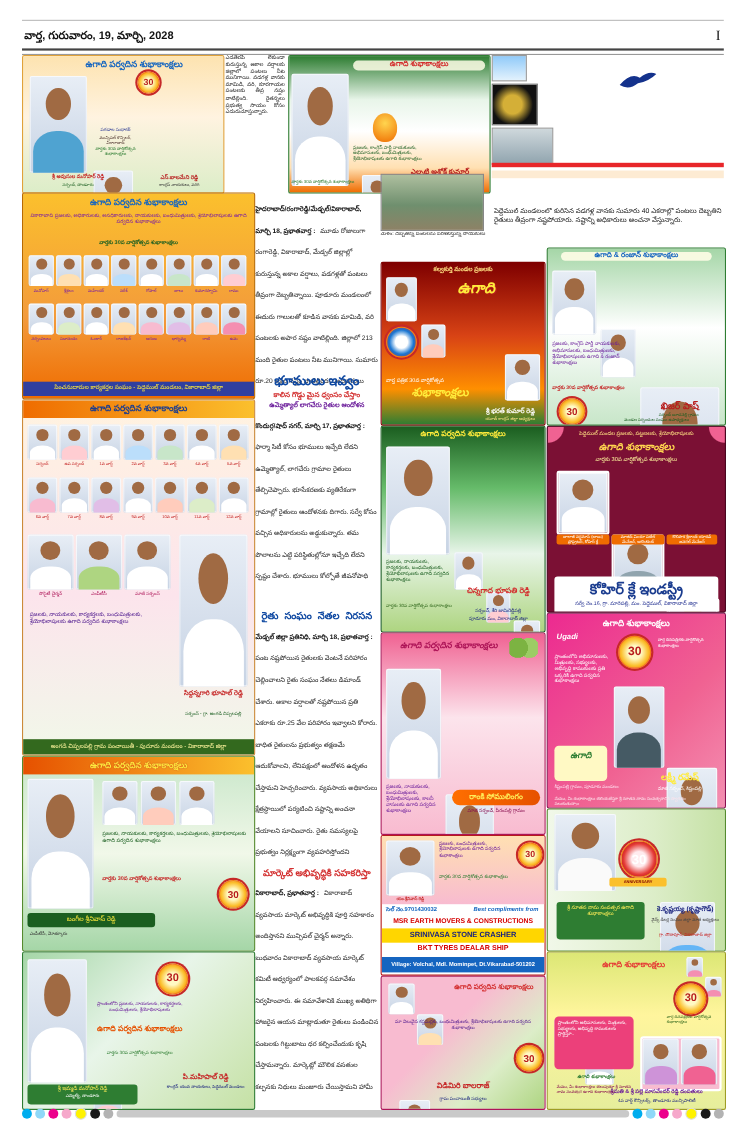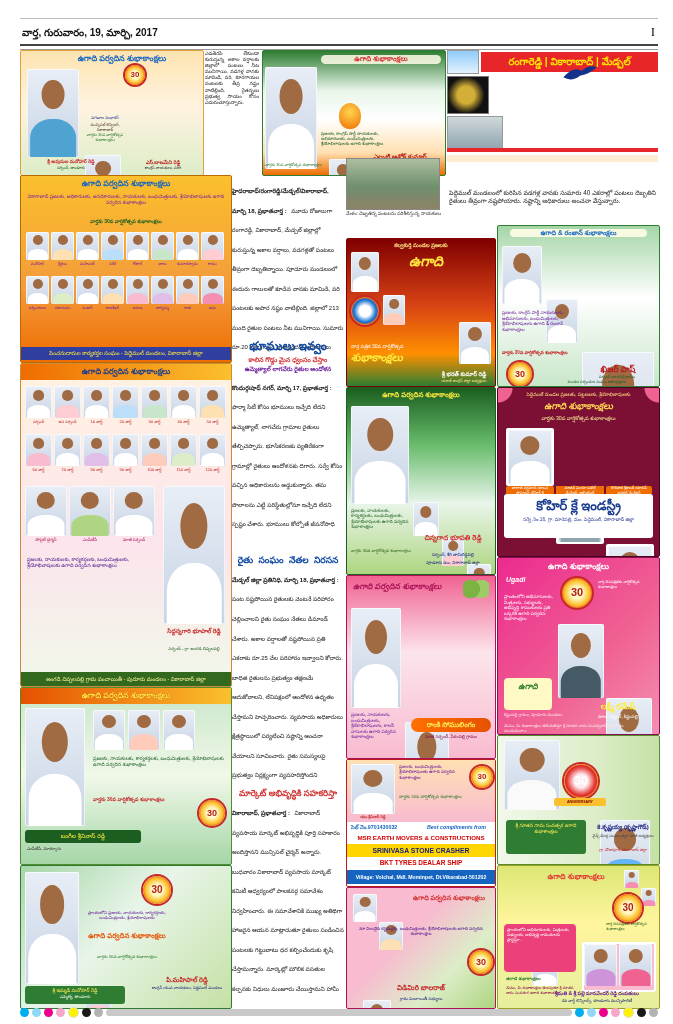--- a/index.html
+++ b/index.html
@@ -1,21 +1,21 @@
 <!DOCTYPE html>
 <html><head>
 <meta charset="utf-8">
 <style>
   html,body{margin:0;padding:0;background:#e9e9e9;}
   .page{position:relative;width:673px;height:1024px;background:#fff;margin:0 auto;
         font-family:"Liberation Sans","DejaVu Sans",sans-serif;overflow:hidden;}
   .abs{position:absolute;}
   .c{text-align:center;}
   .b{font-weight:bold;}
-  .i{font-style:italic;}
+  .i{font-style:italic;text-align:center;}
   .j{text-align:justify;}
   .clip{overflow:hidden;}
   
   .ph{position:relative;overflow:hidden;flex:none;border-radius:2px;
       background:linear-gradient(180deg,#e8eef6,#c7d3e4);box-shadow:inset 0 0 0 1px rgba(255,255,255,.65);}
   .ph::before{content:"";position:absolute;left:50%;top:12%;width:44%;height:34%;
       transform:translateX(-50%);border-radius:50%;background:#a06a43;}
   .ph::after{content:"";position:absolute;left:50%;bottom:-2px;width:88%;height:46%;
       transform:translateX(-50%);border-radius:46% 46% 0 0;background:var(--s,#f4f4f4);}
   .badge{border-radius:50%;display:flex;align-items:center;justify-content:center;
@@ -28,21 +28,21 @@
   .dot{width:9px;height:9px;border-radius:50%;flex:none;}
   .graybar{flex:1;height:7px;border-radius:4px;background:#c9c9c9;}
   p,div,span{line-height:1.22;}
 </style>
 </head>
 <body>
 
 <div class="page">
 
   <div class="abs" style="left:20px;right:15px;top:18px;height:1px;background:#bbb;"></div>
-  <div class="abs b" style="left:22px;top:27px;font-size:10px;color:#111;">వార్త, గురువారం, 19, మార్చి, 2017</div>
+  <div class="abs b" style="left:22px;top:27px;font-size:10px;color:#111;">వార్త, గురువారం, 19, మార్చి, 2028</div>
   <div class="abs" style="right:18px;top:24px;font-size:13px;color:#111;font-family:'Liberation Serif',serif;">I</div>
   <div class="abs" style="left:20px;right:15px;top:44px;height:3px;border-top:2px solid #444;border-bottom:1px solid #999;"></div>
 
   <div class="ad" style="left:20px;top:50px;width:182px;height:124px;background:linear-gradient(180deg,#fde3b0,#fff3e0 45%,#dcedc8);border:1px solid #e0a23a;">
     <div class="abs b c" style="left:24px;top:3px;width:154px;font-size:8px;color:#1565c0;">ఉగాది పర్వదిన శుభాకాంక్షలు</div>
     <div class="ph abs" style="left:6px;top:18px;width:52px;height:88px;--s:#4fa3d1;"></div>
     <div class="ph abs" style="left:64px;top:16px;width:36px;height:46px;--s:#fff;"></div>
     <div class="badge abs" style="left:104px;top:14px;width:18px;height:18px;font-size:8px;">30</div>
 
     <div class="abs c" style="left:62px;top:64px;width:44px;font-size:4.2px;color:#283593;">పగడాల సుధాకర్</div>
@@ -62,23 +62,20 @@
     <div class="ph abs" style="left:66px;top:6px;width:28px;height:38px;--s:#fff;"></div>
 
     <div class="abs" style="left:76px;top:52px;width:22px;height:26px;border-radius:50% 50% 45% 45%;background:radial-gradient(circle at 50% 35%,#ffd54f,#ef6c00);"></div>
     <div class="abs clip" style="left:58px;top:80px;width:64px;font-size:4.3px;color:#1b5e20;">ప్రజలకు, కాంగ్రెస్ పార్టీ నాయకులకు, అభిమానులకు, బంధుమిత్రులకు, శ్రేయోభిలాషులకు ఉగాది శుభాకాంక్షలు</div>
     <div class="abs c b" style="left:94px;top:102px;width:86px;font-size:6.5px;color:#b71c1c;">ఎల్పటి అశోక్ కుమార్</div>
     <div class="abs c" style="left:94px;top:111px;width:86px;font-size:3.8px;color:#333;">కాంగ్రెస్ పార్టీ మండల అధ్యక్షులు, చేవెళ్ల</div>
     <div class="abs" style="left:2px;top:112px;width:88px;font-size:4px;color:#2e7d32;">వార్తకు 30వ వార్షికోత్సవ శుభాకాంక్షలు</div>
   </div>
 
   <div class="abs" style="left:447px;top:50px;width:30px;height:22px;background:linear-gradient(180deg,#90caf9,#e3f2fd);border:1px solid #999;"></div>
-  <div class="abs" style="left:481px;top:52px;width:177px;height:20px;background:#e8262a;display:flex;align-items:center;justify-content:center;">
-    <span class="b" style="font-size:10px;color:#ffe600;">రంగారెడ్డి | వికారాబాద్ | మేడ్చల్</span>
-  </div>
   <div class="abs" style="left:447px;top:76px;width:40px;height:36px;background:radial-gradient(circle at 45% 50%,#d4af37 0 30%,#111 65%);border:1px solid #777;"></div>
   <div class="abs" style="left:447px;top:116px;width:54px;height:32px;background:linear-gradient(180deg,#cfd8dc,#90a4ae);border:1px solid #999;"></div>
   <div class="abs" style="left:560px;top:64px;width:40px;height:20px;">
     <svg viewBox="0 0 24 12" width="40" height="20">
         <path d="M2 8 Q8 1 13 4 Q18 0 22 2 Q18 6 12 7 Q7 11 2 8 Z" fill="#14328c"></path>
       </svg>
   </div>
   <div class="abs" style="left:447px;top:148px;width:211px;height:4px;background:#e8262a;"></div>
   <div class="abs" style="left:447px;top:155px;width:211px;height:7px;background:#fdebd3;"></div>
 
@@ -330,21 +327,21 @@
   <div class="ad" style="left:497px;top:387px;width:161px;height:168px;background:radial-gradient(circle at 0 0,#f06292 0 14px,transparent 15px),radial-gradient(circle at 100% 0,#f06292 0 14px,transparent 15px),#7b1034;border:1px solid #4a0620;">
     <div class="abs c" style="left:0;top:4px;width:100%;font-size:4.8px;color:#ffe082;">పెద్దెముల్ మండల ప్రజలకు, పట్టణలకు, శ్రేయోభిలాషులకు</div>
     <div class="abs c b i" style="left:0;top:13px;width:100%;font-size:9px;color:#ffd54f;">ఉగాది శుభాకాంక్షలు</div>
     <div class="abs c" style="left:0;top:27px;width:100%;font-size:5.2px;color:#fff59d;">వార్తకు 30వ వార్షికోత్సవ శుభాకాంక్షలు</div>
     <div class="ph abs" style="left:8px;top:40px;width:44px;height:54px;--s:#fff;border:2px solid #fff;"></div>
     <div class="ph abs" style="left:58px;top:40px;width:44px;height:54px;--s:#90a4ae;border:2px solid #fff;"></div>
     <div class="ph abs" style="left:108px;top:40px;width:44px;height:54px;--s:#f48fb1;border:2px solid #fff;"></div>
     <div class="abs c" style="left:8px;top:98px;width:48px;font-size:3.8px;color:#fff;background:#ef6c00;border-radius:2px;"><span>బాలాజీ వర్ధమాన్ (బాబు)</span><br><span>ప్రొప్రైటర్, కోహిర్ క్లే</span></div>
     <div class="abs c" style="left:58px;top:98px;width:48px;font-size:3.8px;color:#fff;background:#ef6c00;border-radius:2px;"><span>మాజిద్ మియా పటేల్</span><br><span>మేనేజర్, అకౌంటెంట్</span></div>
     <div class="abs c" style="left:108px;top:98px;width:46px;font-size:3.8px;color:#fff;background:#ef6c00;border-radius:2px;"><span>కొలిపాక శ్రీకాంత్ యాదవ్</span><br><span>జనరల్ మేనేజర్</span></div>
-    <div class="abs" style="left:6px;top:106px;width:149px;height:44px;background:#fff;border-radius:3px;">
+    <div class="abs" style="left:6px;top:136px;width:149px;height:44px;background:#fff;border-radius:3px;">
       <div class="c b" style="font-size:13px;color:#1a3c8f;margin-top:4px;">కోహిర్ క్లే ఇండస్ట్రీ</div>
       <div class="c" style="font-size:4.8px;color:#283593;margin-top:3px;">సర్వే నెం.16, గ్రా. మారెపల్లి, మం. పెద్దెముల్, వికారాబాద్ జిల్లా</div>
     </div>
   </div>
 
   <div class="ad" style="left:497px;top:557px;width:161px;height:176px;background:linear-gradient(135deg,#ec2a90,#f06292 60%,#f48fb1);border:1px solid #880e4f;">
     <div class="abs c b" style="left:0;top:4px;width:100%;font-size:8px;color:#fff;">ఉగాది శుభాకాంక్షలు</div>
     <div class="abs b i" style="left:8px;top:18px;font-size:7px;color:#fff;">Ugadi</div>
     <div class="badge abs" style="left:64px;top:20px;width:28px;height:28px;font-size:11px;">30</div>
     <div class="abs clip" style="left:100px;top:22px;width:56px;height:24px;font-size:3.9px;color:#fff;">వార్త దినపత్రికకు వార్షికోత్సవ శుభాకాంక్షలు</div>

